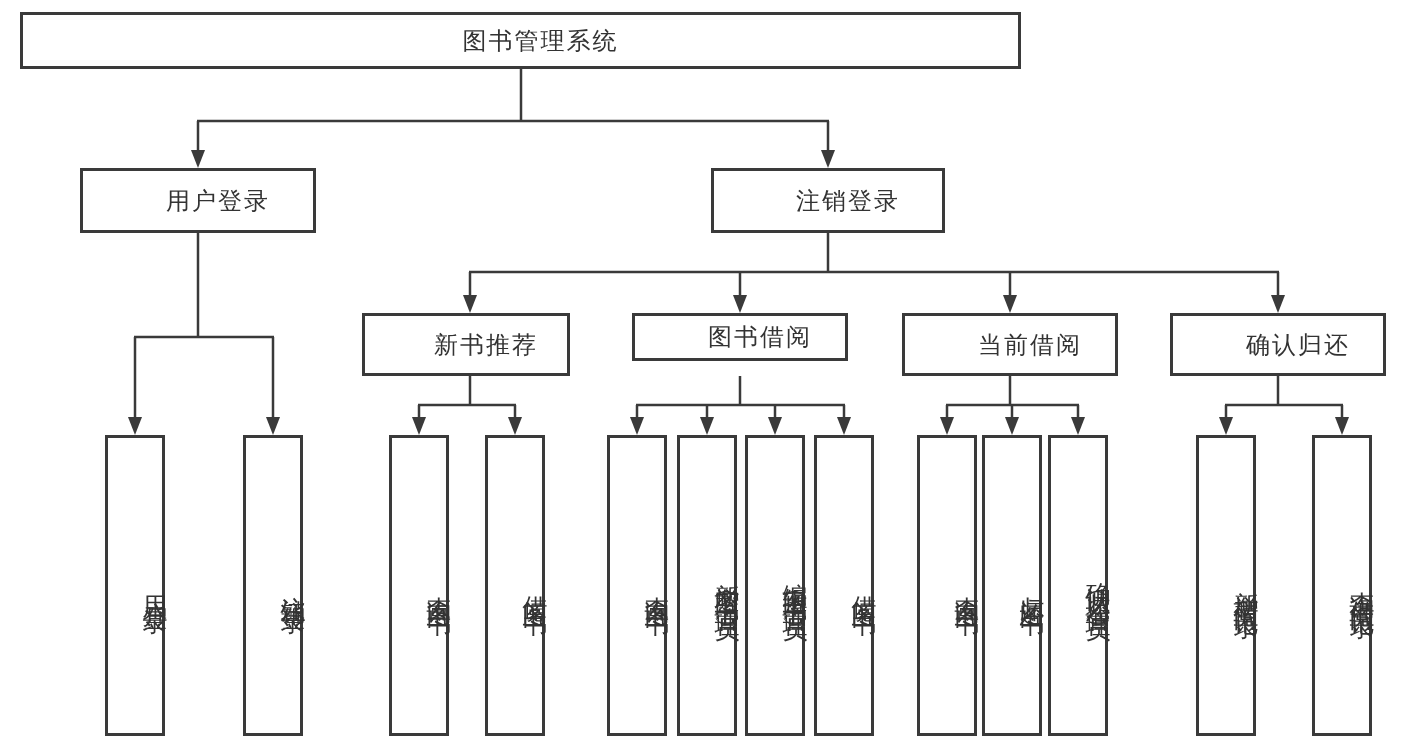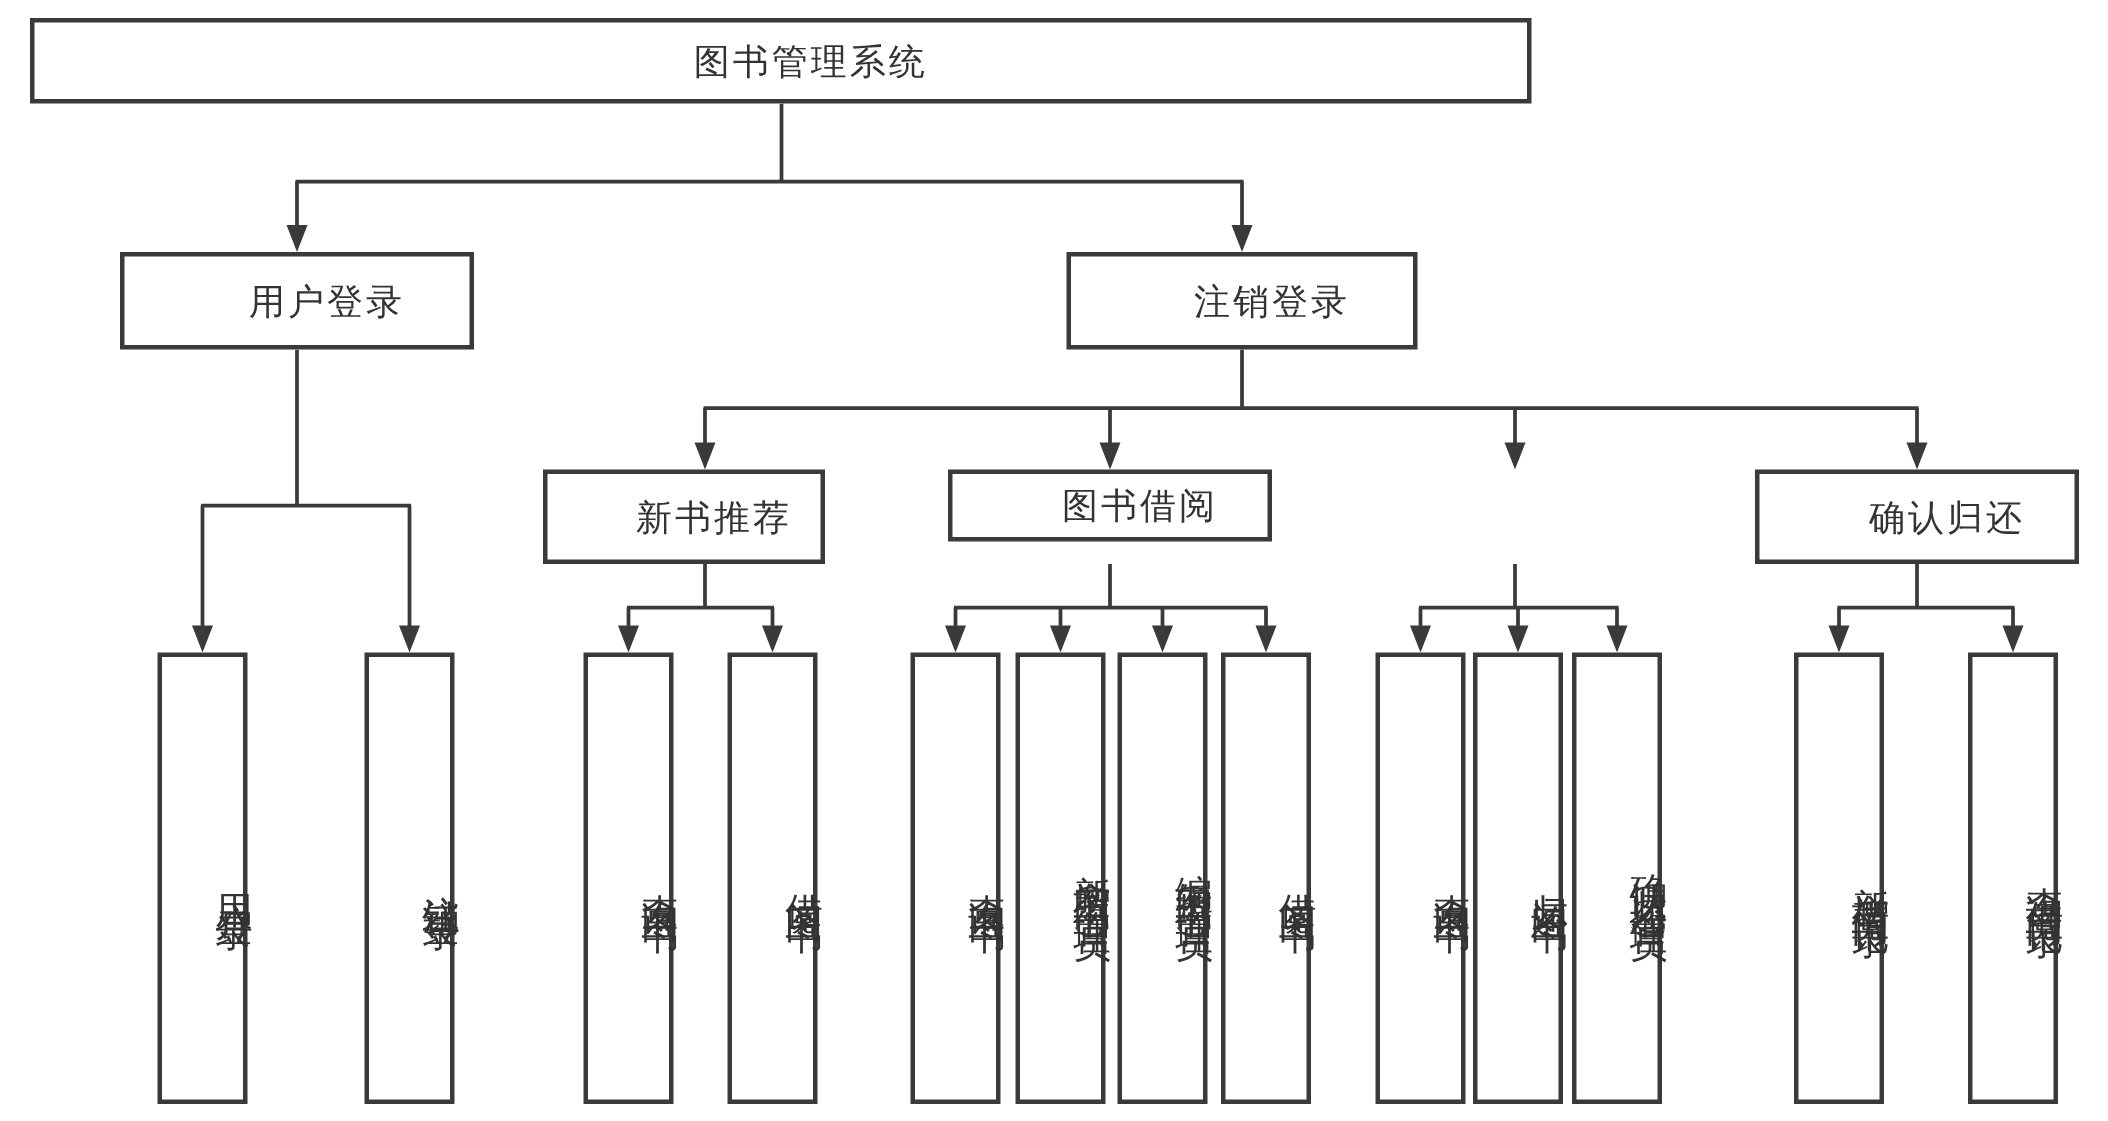--- a/index.html
+++ b/index.html
@@ -118,25 +118,28 @@
     <span class="h-label">图书管理系统</span>
   </div>
 
   <div class="node" style="left:80px;top:168px;width:236px;height:65px;">
     <span class="h-label">用户登录</span>
   </div>
   <div class="node" style="left:711px;top:168px;width:234px;height:65px;">
     <span class="h-label">注销登录</span>
   </div>
 
-  <div class="node" style="left:362px;top:313px;width:188px;height:63px;">
+  <div class="node" style="left:362px;top:313px;width:208px;height:63px;">
     <span class="h-label">新书推荐</span>
   </div>
   <div class="node" style="left:632px;top:313px;width:216px;height:48px;">
     <span class="h-label">图书借阅</span>
+  </div>
+  <div class="node" style="left:902px;top:313px;width:216px;height:63px;">
+    <span class="h-label">当前借阅</span>
   </div>
   <div class="node" style="left:1170px;top:313px;width:216px;height:63px;">
     <span class="h-label">确认归还</span>
   </div>
 
   <div class="node leaf" style="left:105px;top:435px;width:60px;height:301px;">
     <span class="v-label">用户登录</span>
   </div>
   <div class="node leaf" style="left:243px;top:435px;width:60px;height:301px;">
     <span class="v-label">注销登录</span>

